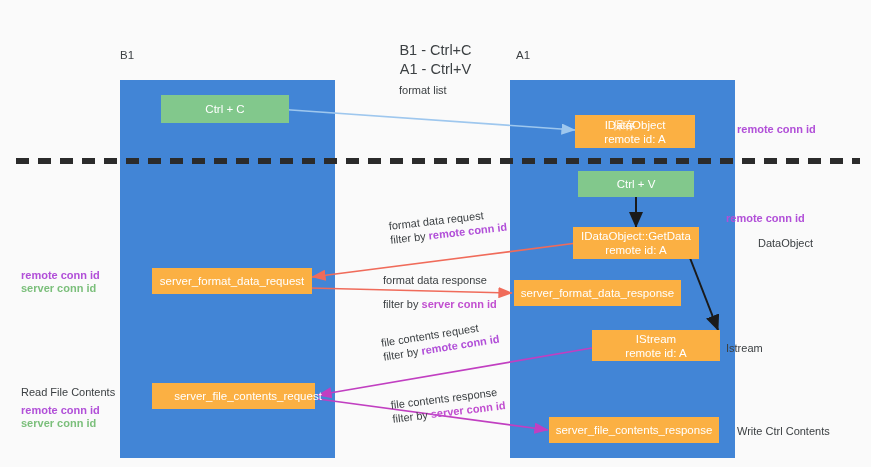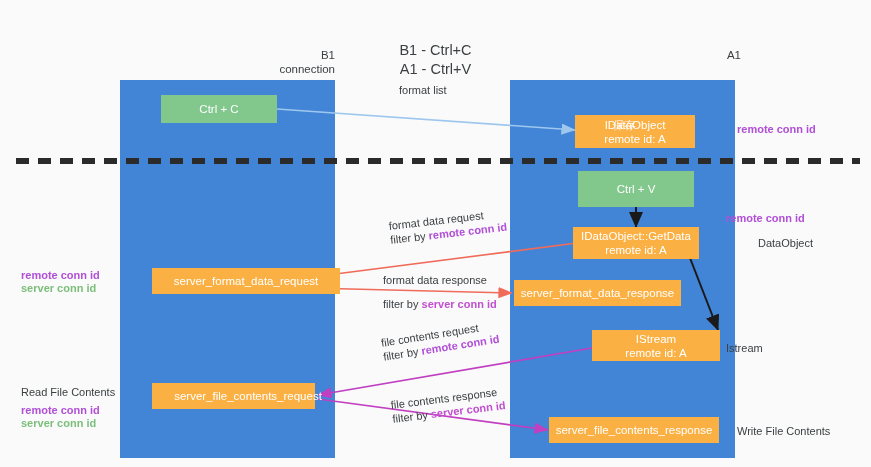--- a/index.html
+++ b/index.html
@@ -28,21 +28,21 @@
     left: 0; top: 8px; width: 871px;
     text-align: center;
     font-size: 14.5px;
     line-height: 19px;
     color: #3c4043;
     margin-top: 33px;
   }
 
   
   .col-head {
-    text-align: right;
+    text-align: left;
     font-size: 11.5px;
     line-height: 14px;
     color: #3c4043;
   }
   .col-head .l1 { display: block; }
   .col-head .l2 { display: block; }
 
   
   .node {
     box-sizing: border-box;
@@ -130,53 +130,52 @@
   <line x1="318" y1="399" x2="548" y2="430" stroke="#c13fc1" stroke-width="1.6" marker-end="url(#ah-mag)"></line>
 </svg>
 
 <div class="abs title">
   <div>B1 - Ctrl+C</div>
   <div>A1 - Ctrl+V</div>
 </div>
 
 <div class="abs col-head" style="left:120px; top:48px; width:215px;">
   <span class="l1">B1</span>
-  <span class="l2">connection</span>
 </div>
 <div class="abs col-head" style="left:516px; top:48px; width:225px;">
   <span class="l1">A1</span>
 </div>
 
-<div class="abs node green" style="left:161px; top:95px; width:116px; height:28px;">
+<div class="abs node green" style="left:161px; top:95px; width:128px; height:28px;">
   <span class="ln">Ctrl + C</span>
 </div>
 
 <div class="abs node orange" style="left:575px; top:115px; width:120px; height:33px;">
   <span class="ln glyph-overlap">
     <span class="over">保存</span>
     <span>IDataObject</span>
   </span>
   <span class="ln">remote id: A</span>
 </div>
 
-<div class="abs node green" style="left:578px; top:171px; width:116px; height:36px;">
+<div class="abs node green" style="left:578px; top:171px; width:116px; height:26px;">
   <span class="ln">Ctrl + V</span>
 </div>
 
 <div class="abs node orange" style="left:573px; top:227px; width:126px; height:32px;">
   <span class="ln">IDataObject::GetData</span>
   <span class="ln">remote id: A</span>
 </div>
 
 <div class="abs node orange" style="left:592px; top:330px; width:128px; height:31px;">
   <span class="ln">IStream</span>
   <span class="ln">remote id: A</span>
 </div>
 
-<div class="abs node orange" style="left:152px; top:268px; width:188px; height:26px;">
+<div class="abs node orange" style="left:152px; top:268px; width:160px; height:26px;">
   <span class="ln">server_format_data_request</span>
 </div>
 
 <div class="abs node orange" style="left:514px; top:280px; width:167px; height:26px;">
   <span class="ln">server_format_data_response</span>
 </div>
 
 <div class="abs node orange" style="left:152px; top:383px; width:163px; height:26px;padding-left:33px;">
   <span class="ln">server_file_contents_request</span>
 </div>
@@ -218,20 +217,20 @@
 </div>
 
 <div class="abs side-note c-remote" style="left:737px; top:122px;">remote conn id</div>
 
 <div class="abs side-note c-remote" style="left:726px; top:211px;">remote conn id</div>
 
 <div class="abs side-note plain" style="left:726px; top:236px;padding-left:32px;">DataObject</div>
 
 <div class="abs side-note plain" style="left:726px; top:341px;">Istream</div>
 
-<div class="abs side-note plain" style="left:737px; top:424px;">Write File Contents</div>
+<div class="abs side-note plain" style="left:737px; top:424px;">Write Ctrl Contents</div>
 
 <div class="abs side-note c-remote" style="left:21px; top:268px;">remote conn id</div>
 <div class="abs side-note c-server" style="left:21px; top:281px;">server conn id</div>
 
 <div class="abs side-note plain" style="left:21px; top:385px;">Read File Contents</div>
 <div class="abs side-note c-remote" style="left:21px; top:403px;">remote conn id</div>
 <div class="abs side-note c-server" style="left:21px; top:416px;">server conn id</div>
 
 </body></html>

